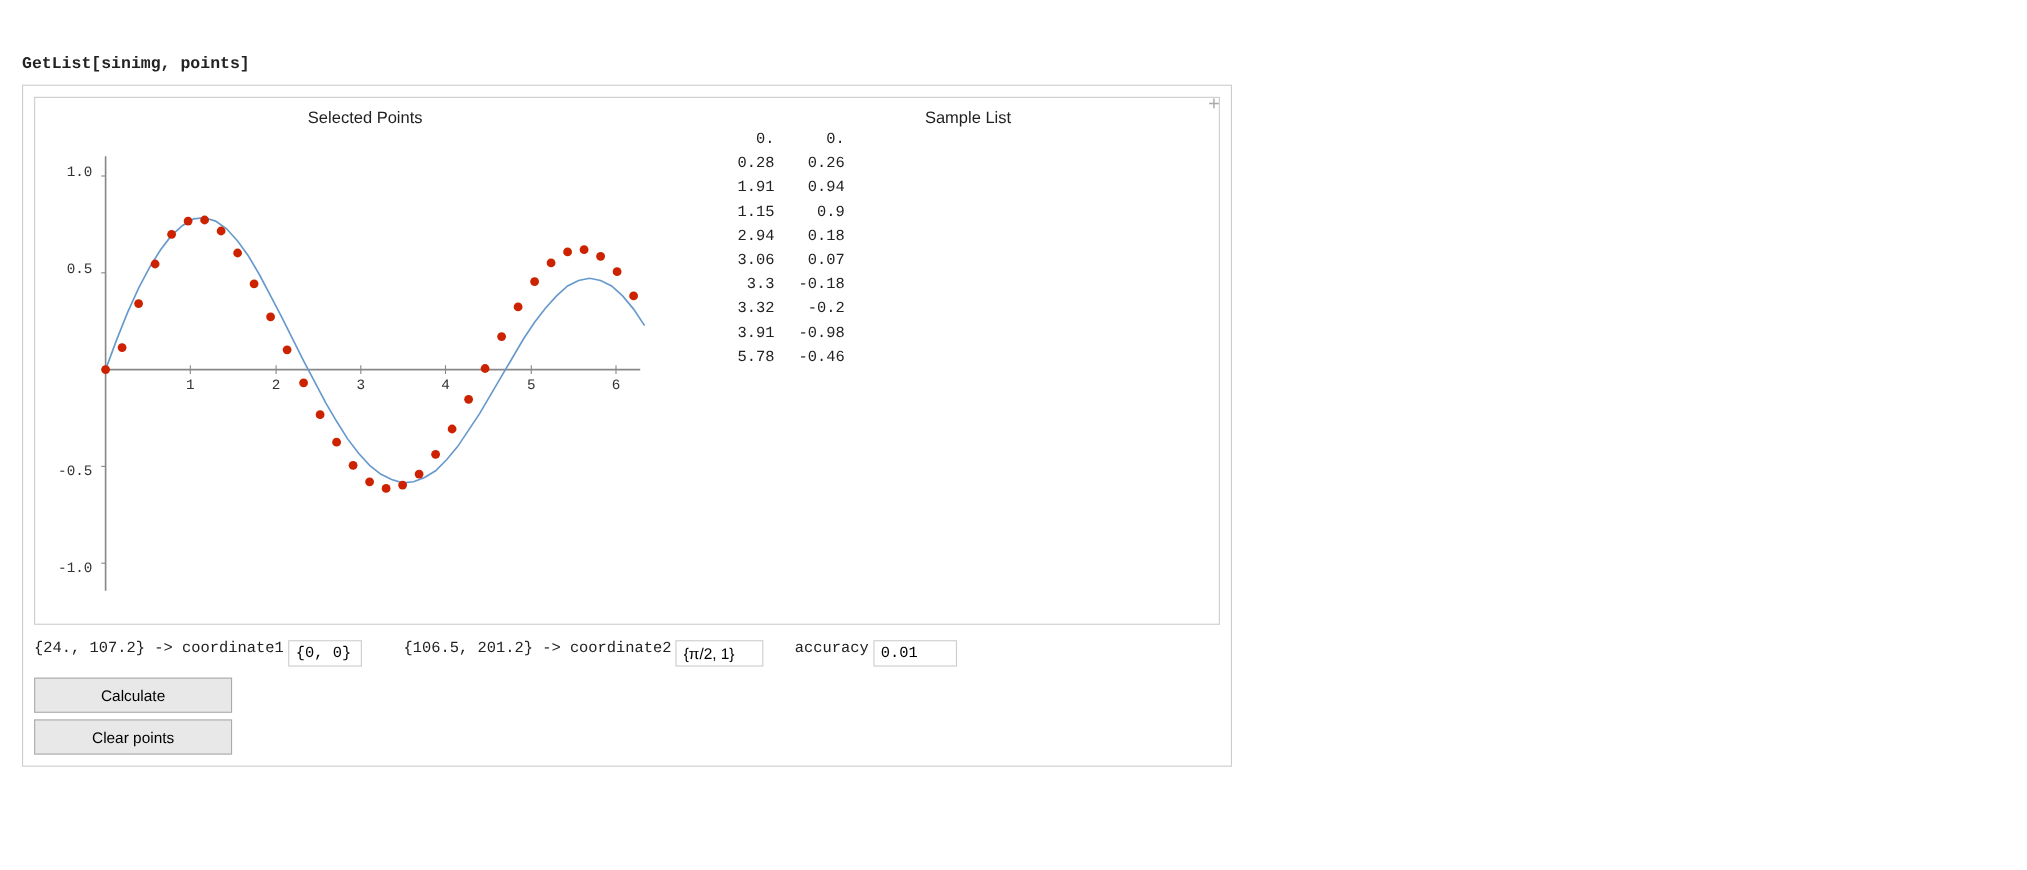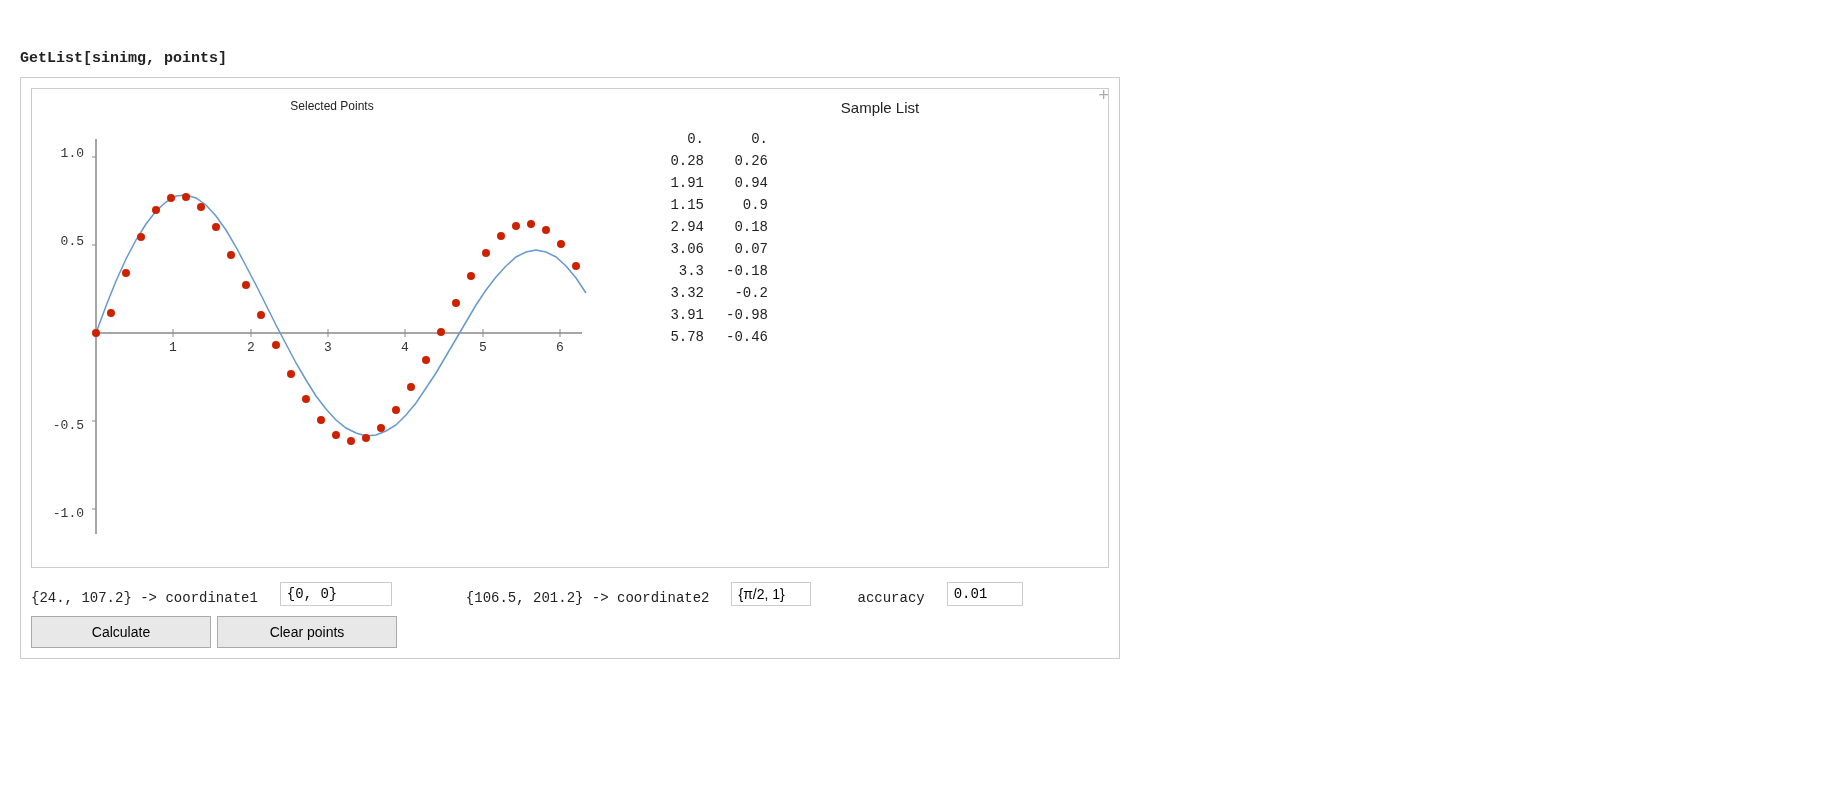--- a/index.html
+++ b/index.html
@@ -47,21 +47,21 @@
     }
 
     
     .chart-area {
       flex: 0 0 580px;
       position: relative;
     }
 
     .chart-title {
       text-align: center;
-      font-size: 12px;
+      font-size: 15px;
       margin-bottom: 6px;
       font-family: Arial, sans-serif;
     }
 
     .chart-canvas-wrapper {
       position: relative;
       width: 560px;
       height: 420px;
       margin: 0 auto;
     }
@@ -74,21 +74,20 @@
 
     
     .sample-list-area {
       flex: 1;
       padding-top: 0;
     }
 
     .sample-list-title {
       text-align: center;
       font-size: 15px;
-      margin-bottom: 12px;
       font-family: Arial, sans-serif;
     }
 
     .sample-list-table {
       border-collapse: collapse;
       font-family: 'Courier New', Courier, monospace;
       font-size: 14px;
     }
 
     .sample-list-table td {
@@ -97,43 +96,43 @@
     }
 
     .sample-list-table td:first-child {
       text-align: right;
       min-width: 60px;
     }
 
     
     .controls-row {
       display: flex;
-      align-items: flex-end;
-      gap: 22px;
+      align-items: flex-start;
+      gap: 4px;
       margin-top: 12px;
       flex-wrap: wrap;
       font-family: 'Courier New', Courier, monospace;
       font-size: 14px;
     }
 
     .controls-row .coord-label {
       white-space: nowrap;
     }
 
     .controls-row input[type="text"] {
       border: 1px solid #ccc;
       padding: 3px 6px;
       font-size: 14px;
       font-family: 'Courier New', Courier, monospace;
       width: 90px;
     }
 
     .buttons-row {
       display: flex;
-      flex-direction: row;
+      flex-direction: column;
       gap: 6px;
       margin-top: 10px;
     }
 
     .action-button {
       background: #e8e8e8;
       border: 1px solid #aaa;
       padding: 7px 20px;
       font-size: 14px;
       font-family: Arial, sans-serif;
@@ -290,21 +289,21 @@
               <td>-0.46</td>
             </tr>
           </tbody>
       </table>
     </div>
 
   </div>
 
   <div class="controls-row" style="margin-top:14px;">
     <span class="coord-label">{24., 107.2} -&gt; coordinate1</span>
-    <input type="text" style="width: 112px;" value="{0, 0}">
+    <input type="text" style="width: 67px;" value="{0, 0}">
     <span style="width:30px;"></span>
     <span class="coord-label">{106.5, 201.2} -&gt; coordinate2</span>
     <input type="text" style="width: 80px; font-family: Arial; font-size: 14px;" value="{π/2, 1}">
     <span class="accuracy-label">accuracy</span>
     <input type="text" style="width: 76px;" value="0.01">
   </div>
 
   <div class="buttons-row">
     <button class="action-button">Calculate</button>
     <button class="action-button">Clear points</button>

